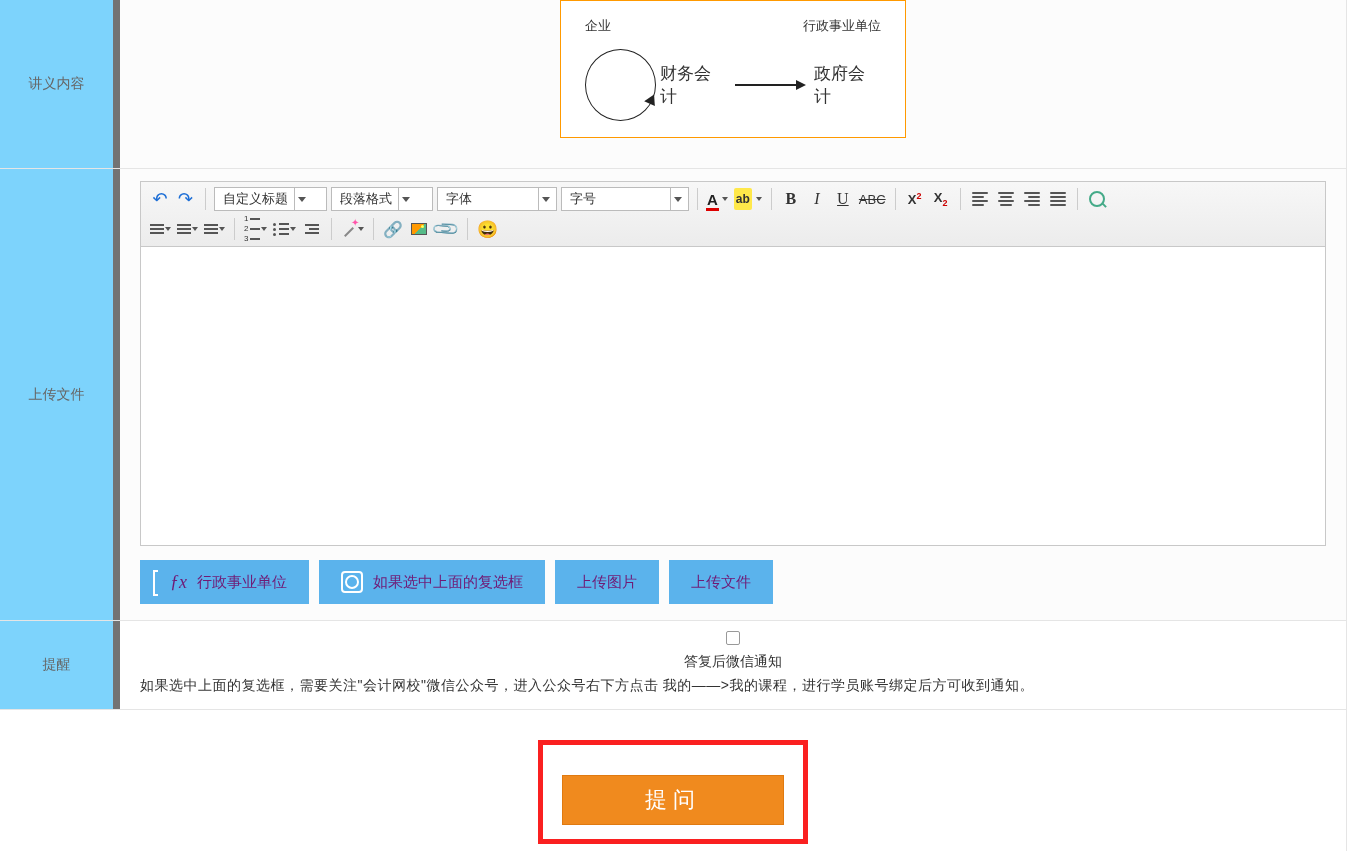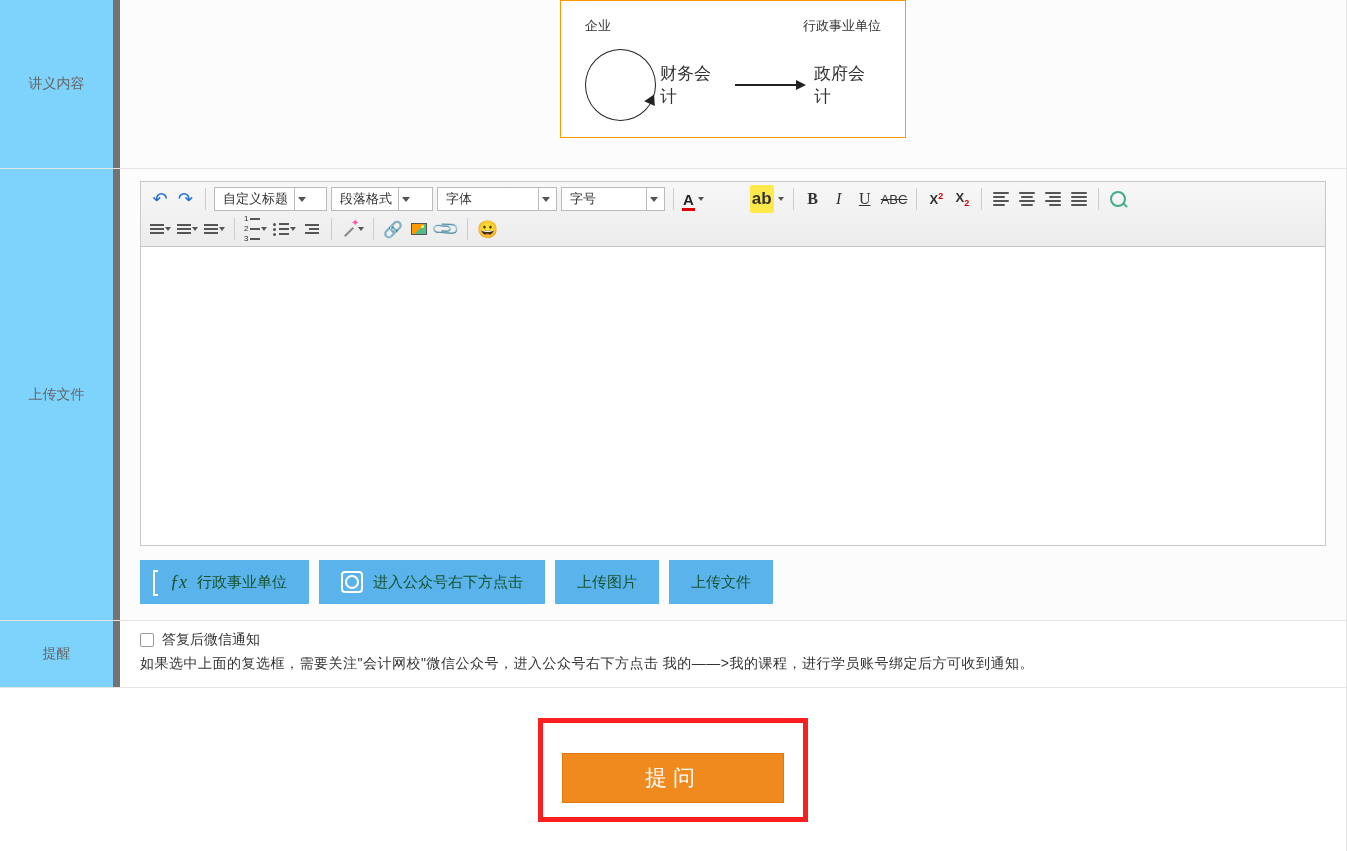--- a/index.html
+++ b/index.html
@@ -21,39 +21,39 @@
 .editor-wrap { padding: 12px 20px 14px 20px; }
 .toolbar { border: 1px solid #c8c8c8; background: linear-gradient(#f7f7f7,#ececec); padding: 4px 6px; display:flex; flex-wrap:wrap; align-items:center; gap: 0; border-bottom:none; }
 .tb-sep { width:1px; height:22px; background:#ccc; margin: 0 6px; }
 .tb-btn { display:inline-flex; align-items:center; justify-content:center; min-width:24px; height:24px; padding: 0 2px; margin: 1px; cursor:pointer; border-radius:2px; }
 .tb-select { height:24px; border:1px solid #bbb; background:#fff; display:inline-flex; align-items:center; padding: 0 4px 0 8px; margin: 1px 2px; font-size:13px; position:relative; cursor:pointer; }
 .tb-select .caret { margin-left:6px; width:14px; height:22px; border-left:1px solid #bbb; display:flex; align-items:center; justify-content:center; }
 .caret-tri { width:0; height:0; border-left:4px solid transparent; border-right:4px solid transparent; border-top:5px solid #555; }
 .mini-caret { width:0; height:0; border-left:3px solid transparent; border-right:3px solid transparent; border-top:4px solid #555; margin-left:1px; }
 .editor-area { border:1px solid #c8c8c8; background:#fff; height:300px; }
 .action-row { display:flex; gap:10px; padding:0 20px 16px 20px; }
-.blue-btn { background:#5bb3ec; color:#14532d; display:inline-flex; align-items:center; justify-content:center; height:44px; padding: 0 22px; font-size:15px; cursor:pointer; gap:10px; }
+.blue-btn { background:#5bb3ec; color:#701a75; display:inline-flex; align-items:center; justify-content:center; height:44px; padding: 0 22px; font-size:15px; cursor:pointer; gap:10px; }
 .formula-ic { font-style:italic; font-family: "Times New Roman", serif; font-size:18px; position:relative; }
 .formula-ic::before { content:""; position:absolute; left:-9px; top:-2px; width:3px; height:22px; border-left:2px solid #fff; border-top:2px solid #fff; border-bottom:2px solid #fff; }
 .cam-ic { width:22px; height:22px; border:2px solid #fff; border-radius:4px; display:flex; align-items:center; justify-content:center; }
 .cam-ic::after { content:""; width:10px; height:10px; border:2px solid #fff; border-radius:50%; }
 .remind-row .content-col { padding: 10px 20px 14px 20px; background:#fff; }
-.chk-line { display:flex; align-items:center; gap:8px; margin-bottom:6px; }
+.chk-line { display:flex; align-items:center; gap:8px; margin-bottom:6px;flex-direction:column; }
 .chk { width:14px; height:14px; border:1px solid #999; border-radius:2px; background:#fff; display:inline-block; }
 .hint { font-size:14px; color:#333; letter-spacing:0.5px; }
 .submit-wrap { display:flex; justify-content:center; padding: 30px 0 40px 0; }
 .submit-frame { border:5px solid #fa2020; padding: 30px 18px 14px 18px; width:270px; display:flex; justify-content:center; }
 .submit-btn { background:#f08a1e; color:#fff; font-size:22px; letter-spacing:6px; width:222px; height:50px; display:flex; align-items:center; justify-content:center; cursor:pointer; border:1px solid #e07a10; }
 
 .glyph { font-family: Arial, sans-serif; font-size:15px; line-height:1; }
 .undo { color:#1e6fd6; font-size:18px; }
 .redo { color:#1e6fd6; font-size:18px; transform: scaleX(-1); }
 .fc-A { font-weight:bold; font-size:15px; color:#222; position:relative; }
 .fc-A::after { content:""; position:absolute; left:-1px; right:-1px; bottom:-3px; height:3px; background:#d00; }
-.hl-ab { font-size:17px; background:#ffe84a; padding:4px 2px; border-radius:2px; font-weight:bold;margin-left:40px; }
+.hl-ab { font-size:12px; background:#ffe84a; padding:4px 2px; border-radius:2px; font-weight:bold; }
 .bold { font-weight:bold; font-family:"Times New Roman"; font-size:16px; }
 .ital { font-style:italic; font-family:"Times New Roman"; font-size:16px; }
 .ul-u { text-decoration:underline; font-family:"Times New Roman"; font-size:16px; }
 .strike { text-decoration:line-through; font-size:13px; }
 .sup { font-size:13px; font-weight:bold; }
 .sup sup { font-size:9px; color:#c00; }
 .sub { font-size:13px; font-weight:bold; }
 .sub sub { font-size:9px; color:#c00; }
 .align-lines { display:flex; flex-direction:column; gap:2px; width:16px; }
 .al { height:2px; background:#555; border-radius:1px; }
@@ -134,21 +134,21 @@
               <span class="caret">
                 <span class="caret-tri"></span>
               </span>
             </span>
           <span class="tb-select" style="width:120px;justify-content:center">
               <span>字体</span>
               <span class="caret" style="margin-left:auto">
                 <span class="caret-tri"></span>
               </span>
             </span>
-          <span class="tb-select" style="width:104px;justify-content:center">
+          <span class="tb-select" style="width:128px;justify-content:center">
               <span>字号</span>
               <span class="caret" style="margin-left:auto">
                 <span class="caret-tri"></span>
               </span>
             </span>
           <span class="tb-sep"></span>
           <span class="tb-btn">
               <span class="fc-A">A</span>
               <span class="mini-caret" style="margin-left:4px"></span>
             </span>
@@ -286,21 +286,21 @@
         </div>
         <div class="editor-area" contenteditable="true" style=""></div>
       </div>
       <div class="action-row">
         <div class="blue-btn">
           <span style="padding-left:8px" class="formula-ic">ƒx</span>
           <span>行政事业单位</span>
         </div>
         <div class="blue-btn">
           <span class="cam-ic"></span>
-          <span>进入公众号右下方点击</span>
+          <span>如果选中上面的复选框</span>
         </div>
         <div class="blue-btn">
           <span>上传图片</span>
         </div>
         <div class="blue-btn">
           <span>上传文件</span>
         </div>
       </div>
     </div>
   </div>

